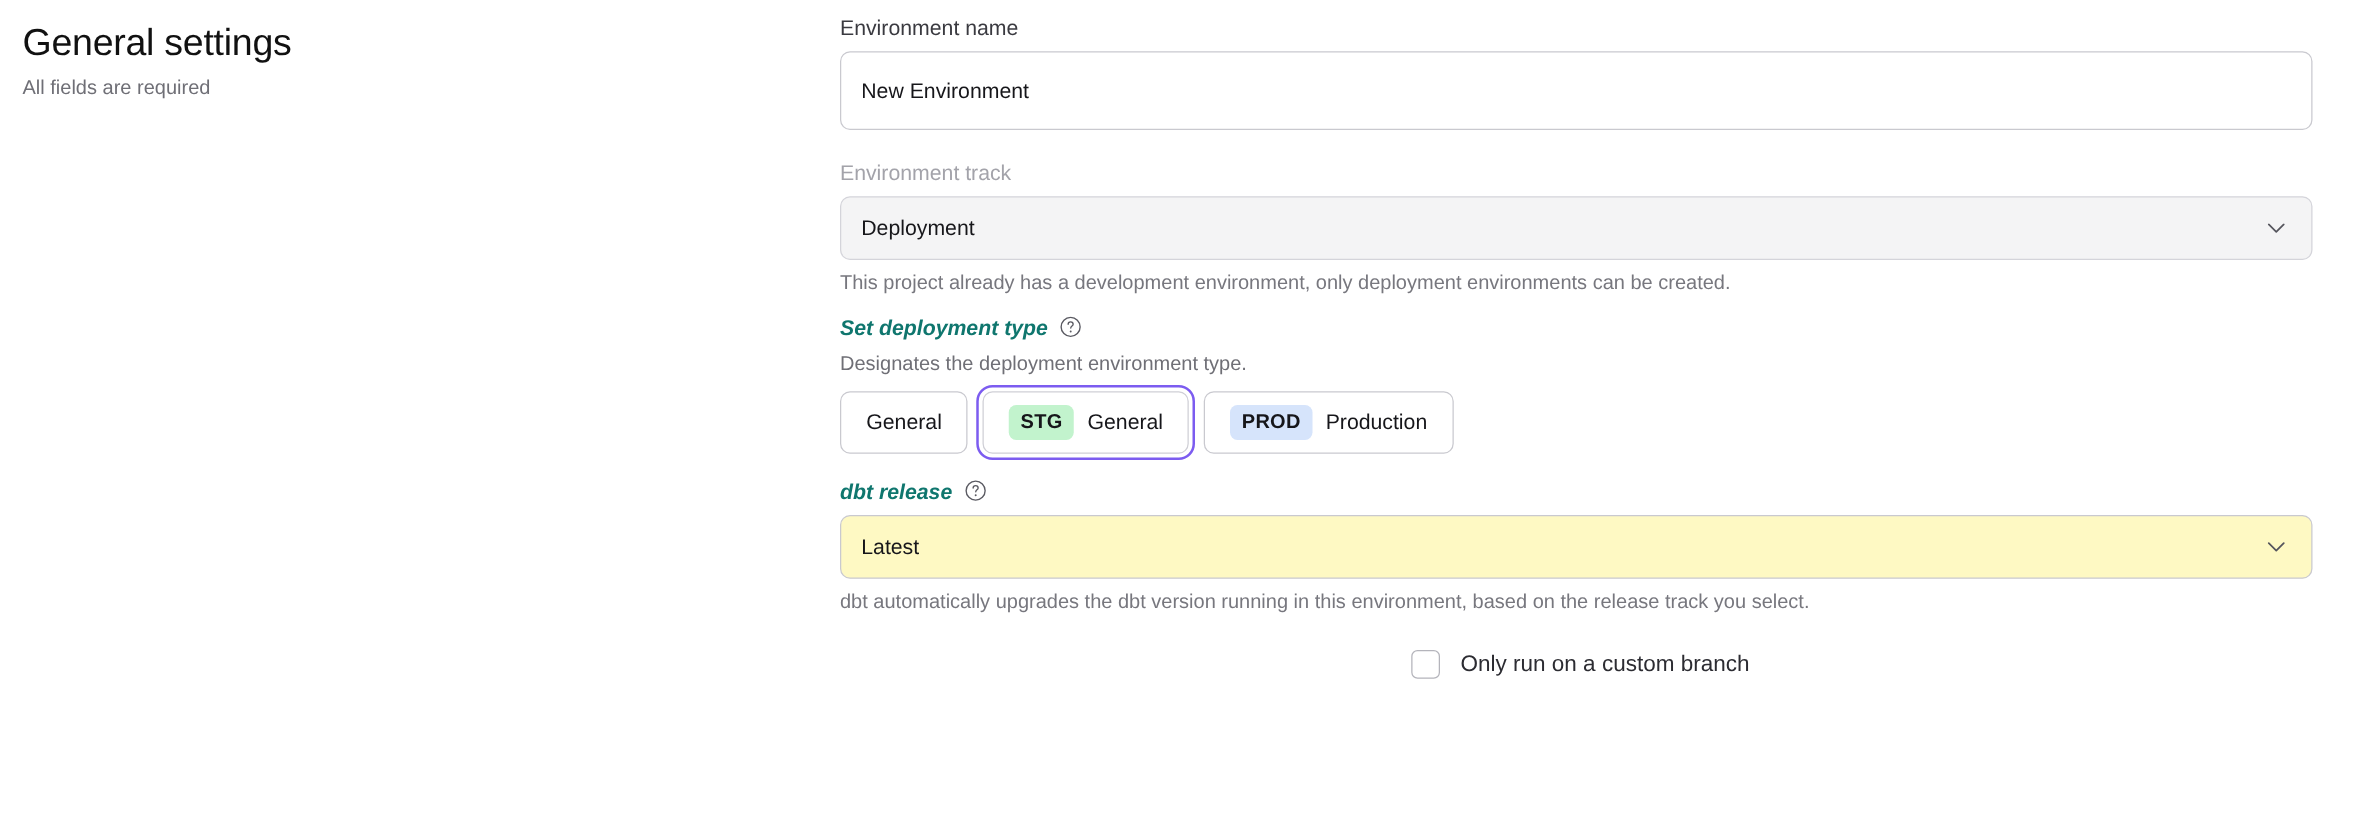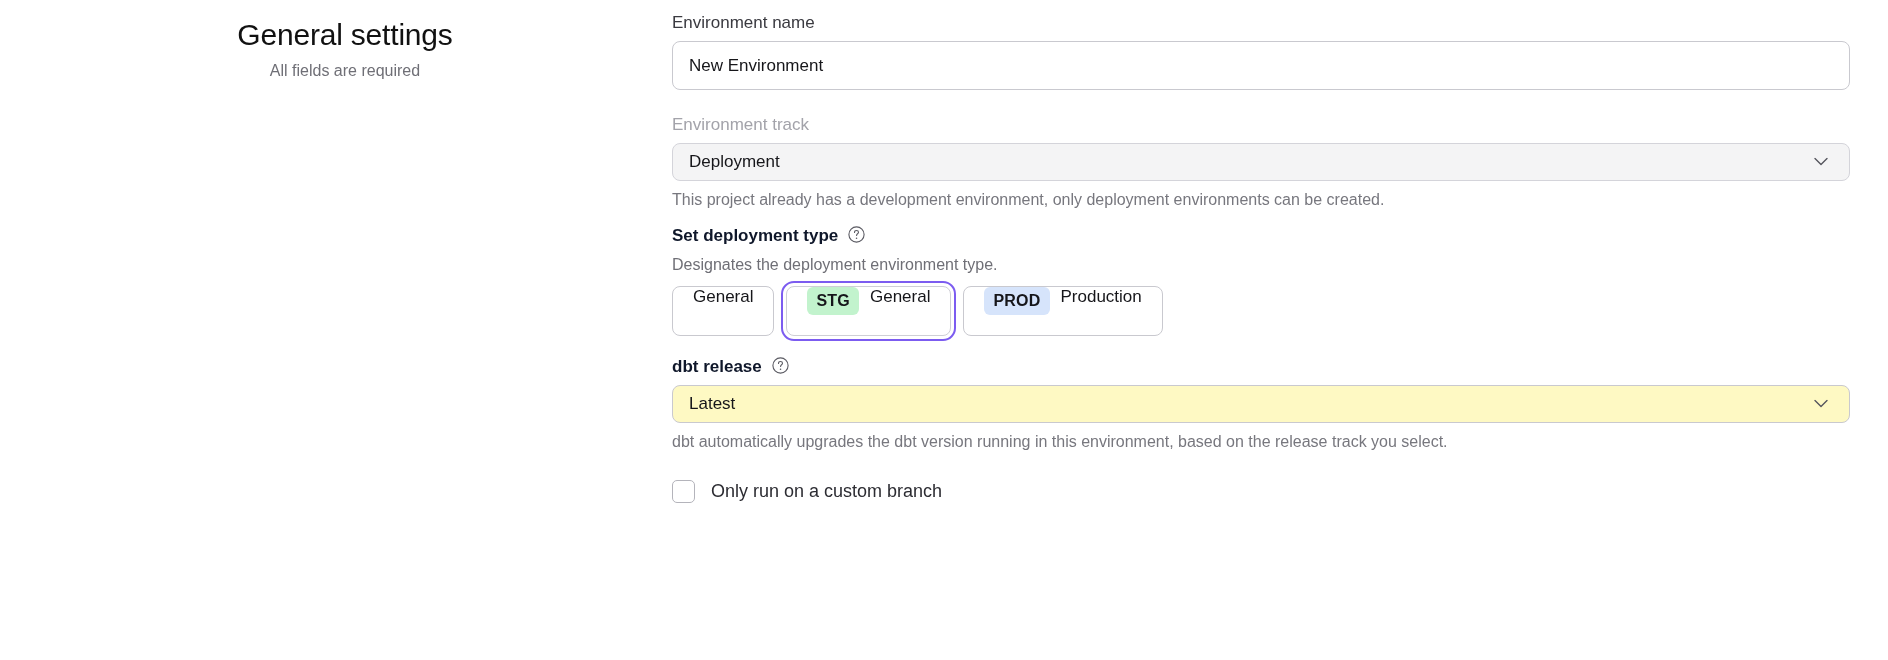--- a/index.html
+++ b/index.html
@@ -23,21 +23,20 @@
     height: 660px;
     display: flex;
     align-items: flex-start;
   }
 
   
   .left-col {
     width: 672px;
     flex: 0 0 672px;
     padding: 16px 0 0 18px;
-    text-align: center;
   }
   .page-title {
     font-size: 30px;
     line-height: 38px;
     font-weight: 400;
     letter-spacing: -0.2px;
     color: #111111;
     margin: 0 0 6px 0;
   }
   .page-subtitle {
@@ -59,49 +58,50 @@
   .field-label {
     display: block;
     font-size: 17px;
     line-height: 22px;
     color: #3a3a40;
     margin-bottom: 7px;
   }
   .field-label.muted { color: #a3a3aa; }
   .field-label.strong {
     font-weight: 700;
-    color: #0f172a;
-    font-size: 17px;
+    color: #0f766e;
+    font-size: 17px;
+    font-style: italic;
   }
 
   .help-icon {
     display: inline-block;
     vertical-align: -2px;
     margin-left: 5px;
   }
   .help-icon svg { display: block; }
 
   .text-input {
     display: block;
     width: 1178px;
-    height: 49px;
+    height: 63px;
     border: 1px solid #c9c9cf;
     border-radius: 8px;
     background: #ffffff;
     font-family: "Liberation Sans", sans-serif;
     font-size: 17px;
     color: #16161a;
     padding: 0 16px;
     outline: none;
   }
 
   .select-wrap {
     position: relative;
     width: 1178px;
-    height: 38px;
+    height: 51px;
   }
   .select-box {
     position: absolute;
     inset: 0;
     border: 1px solid #d4d4da;
     border-radius: 8px;
     background: #f4f4f5;
     display: flex;
     align-items: center;
     padding: 0 16px;
@@ -138,20 +138,21 @@
   }
 
   
   .toggle-row {
     display: flex;
     align-items: center;
     gap: 12px;
   }
   .toggle-btn {
     display: inline-flex;
+    align-items: center;
     gap: 11px;
     height: 50px;
     padding: 0 20px;
     border: 1px solid #c9c9cf;
     border-radius: 8px;
     background: #ffffff;
     font-family: "Liberation Sans", sans-serif;
     font-size: 17px;
     color: #16161a;
     cursor: pointer;
@@ -176,20 +177,21 @@
   }
   .badge.stg { background: #c2f3cd; }
   .badge.prod { background: #d6e4fb; }
 
   
   .check-row {
     display: flex;
     align-items: center;
     gap: 16px;
     margin-top: 26px;
+    justify-content: center;
   }
   .checkbox {
     width: 23px;
     height: 23px;
     border: 1px solid #b4b4bb;
     border-radius: 5px;
     background: #ffffff;
     flex: 0 0 23px;
     cursor: pointer;
   }

